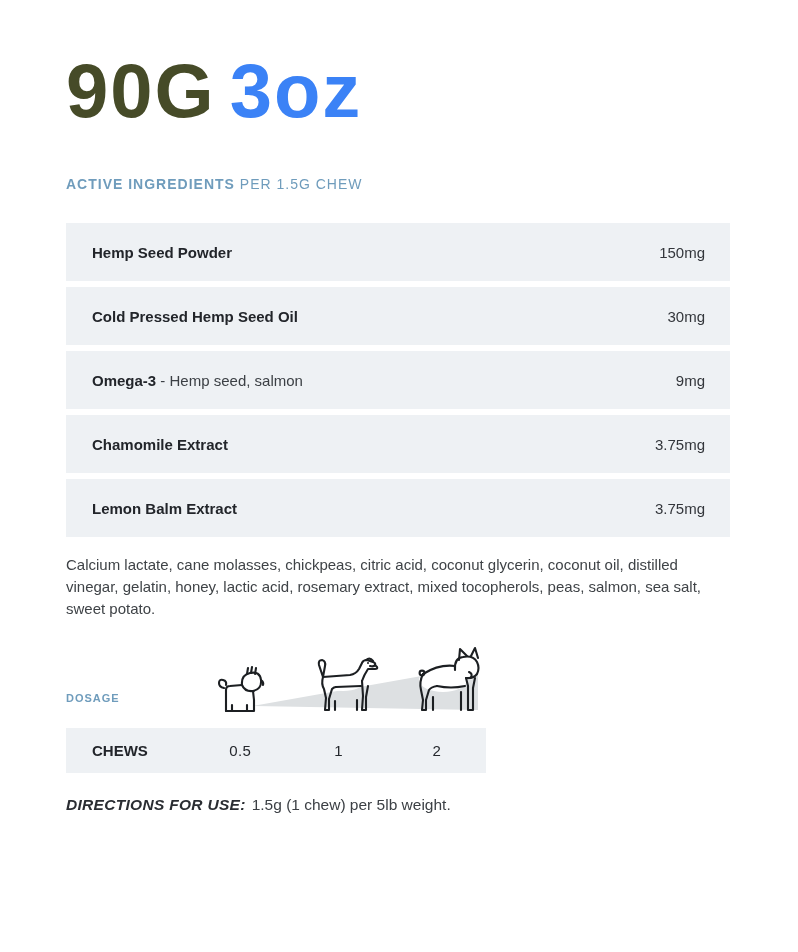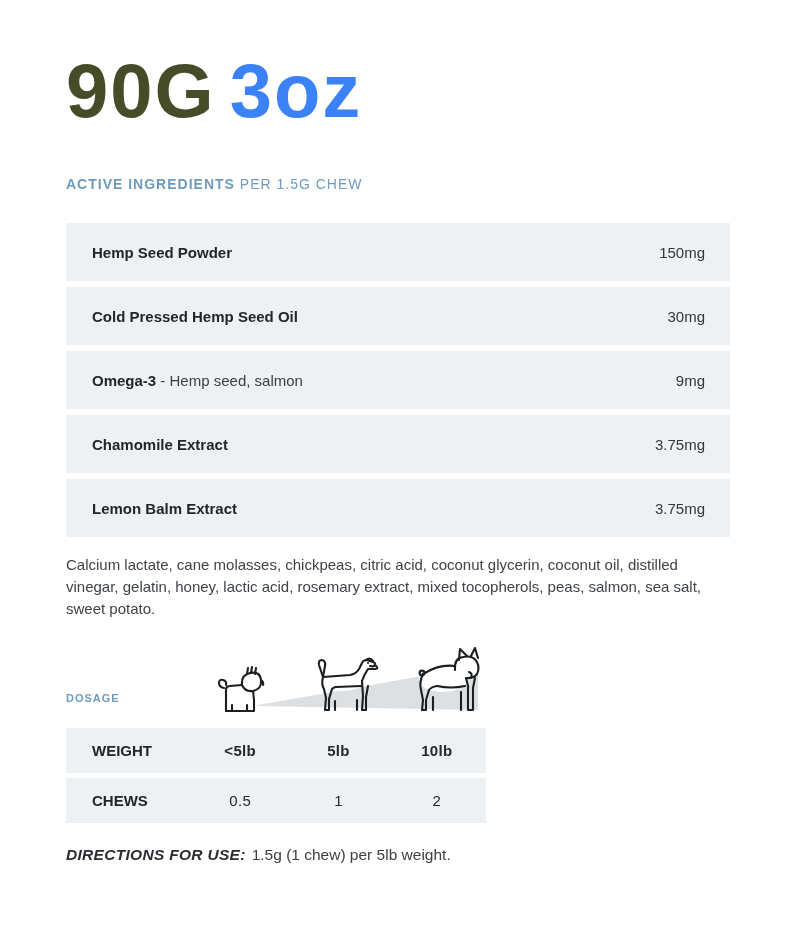--- a/index.html
+++ b/index.html
@@ -148,26 +148,20 @@
         <path class="dog" d="M55,30 L57,38 L57,62 L62,62 L62,40 L64,30"></path>
         <path class="dog" d="M50,62 L50,44"></path>
         <path class="dog" d="M26,38 Q40,41 54,38"></path>
         <path class="dog" d="M12,26 Q8,34 10,42 L12,52 L11,62 L15,62 L15,52 L18,42 Q20,39 26,38"></path>
         <path class="dog" d="M22,62 L22,49"></path>
       </g>
     </svg>
   </div>
 
   <div class="dose-table">
-    <div class="dose-tr">
-      <div class="dose-th">WEIGHT</div>
-      <div class="dose-td">&lt;5lb</div>
-      <div class="dose-td">5lb</div>
-      <div class="dose-td">10lb</div>
-    </div>
     <div class="dose-tr values">
       <div class="dose-th">CHEWS</div>
       <div class="dose-td">0.5</div>
       <div class="dose-td">1</div>
       <div class="dose-td">2</div>
     </div>
   </div>
 
   <div class="directions">
     <span class="lbl">DIRECTIONS FOR USE:</span><span class="txt">1.5g (1 chew) per 5lb weight.</span>

